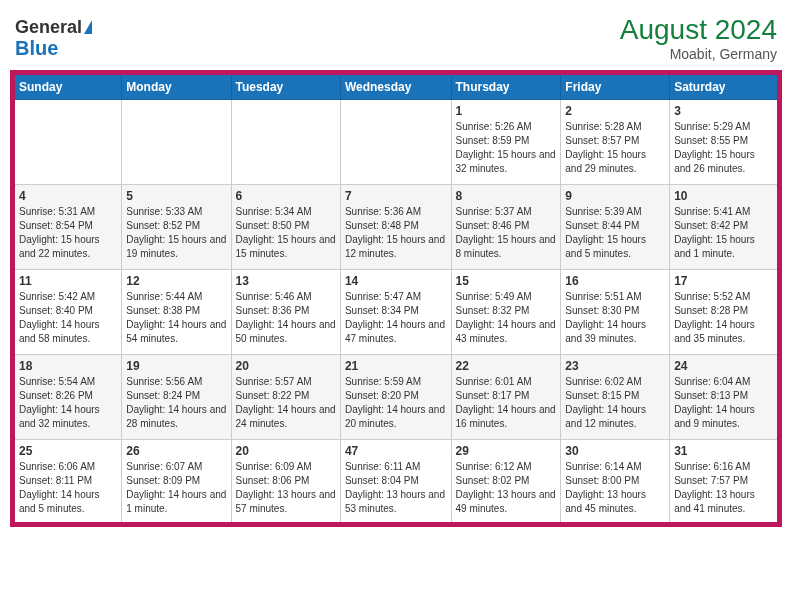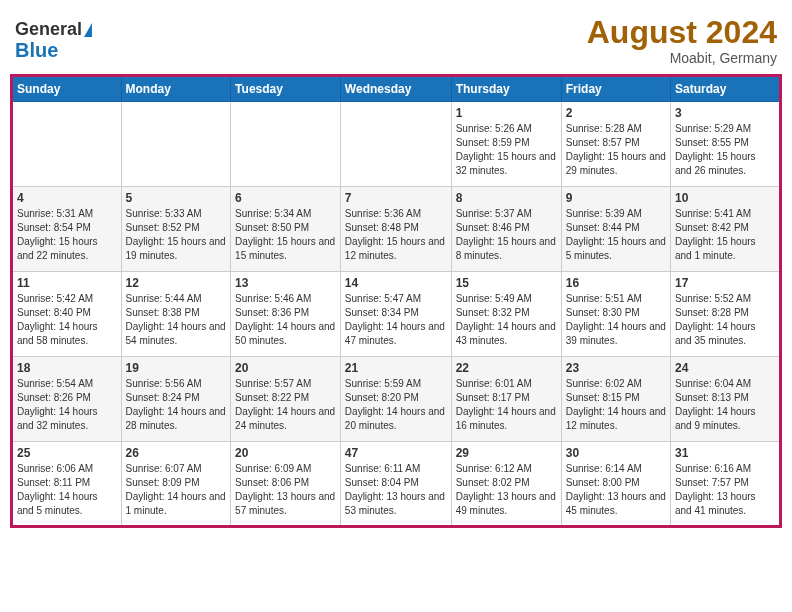--- a/index.html
+++ b/index.html
@@ -44,33 +44,33 @@
       vertical-align: middle;
     }
     .logo-row {
       display: flex;
       align-items: center;
     }
     .title-section {
       text-align: right;
     }
     .month-title {
-      font-size: 32px;
-      font-weight: bold;
-      color: #a16207;
+      font-size: 28px;
+      font-weight: normal;
+      color: #15803d;
       line-height: 1.1;
     }
     .location {
       font-size: 14px;
       color: #555;
     }
     .calendar {
       width: 100%;
       border-collapse: collapse;
-      border: 3px solid #be185d;
+      border: 5px solid #be185d;
     }
     .calendar th {
       background-color: #1a73b8;
       color: #fff;
       font-size: 12px;
       font-weight: bold;
       text-align: left;
       padding: 5px 4px;
       border: 1px solid #1560a0;
     }

